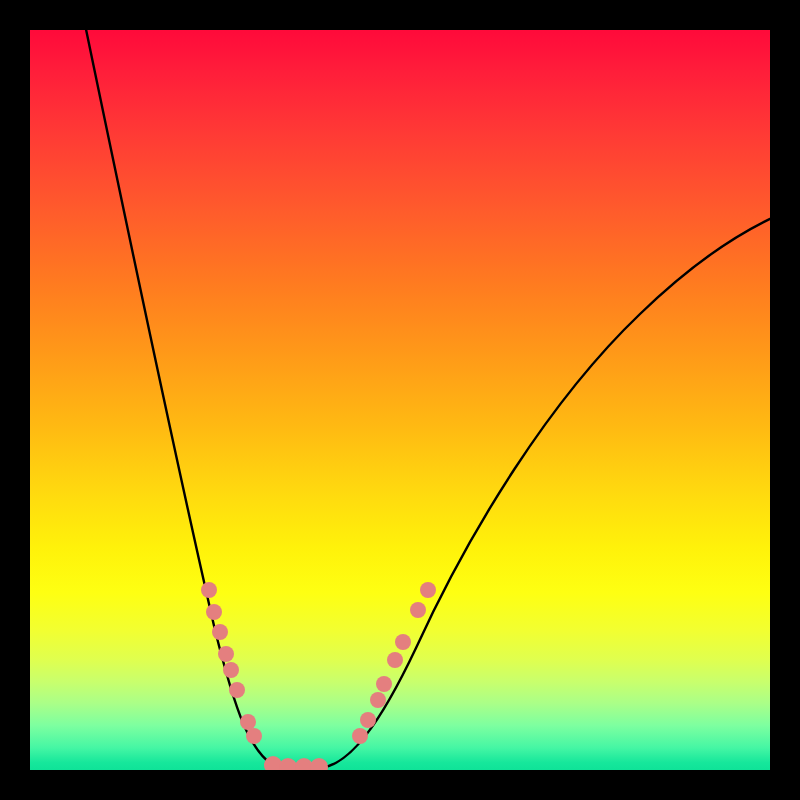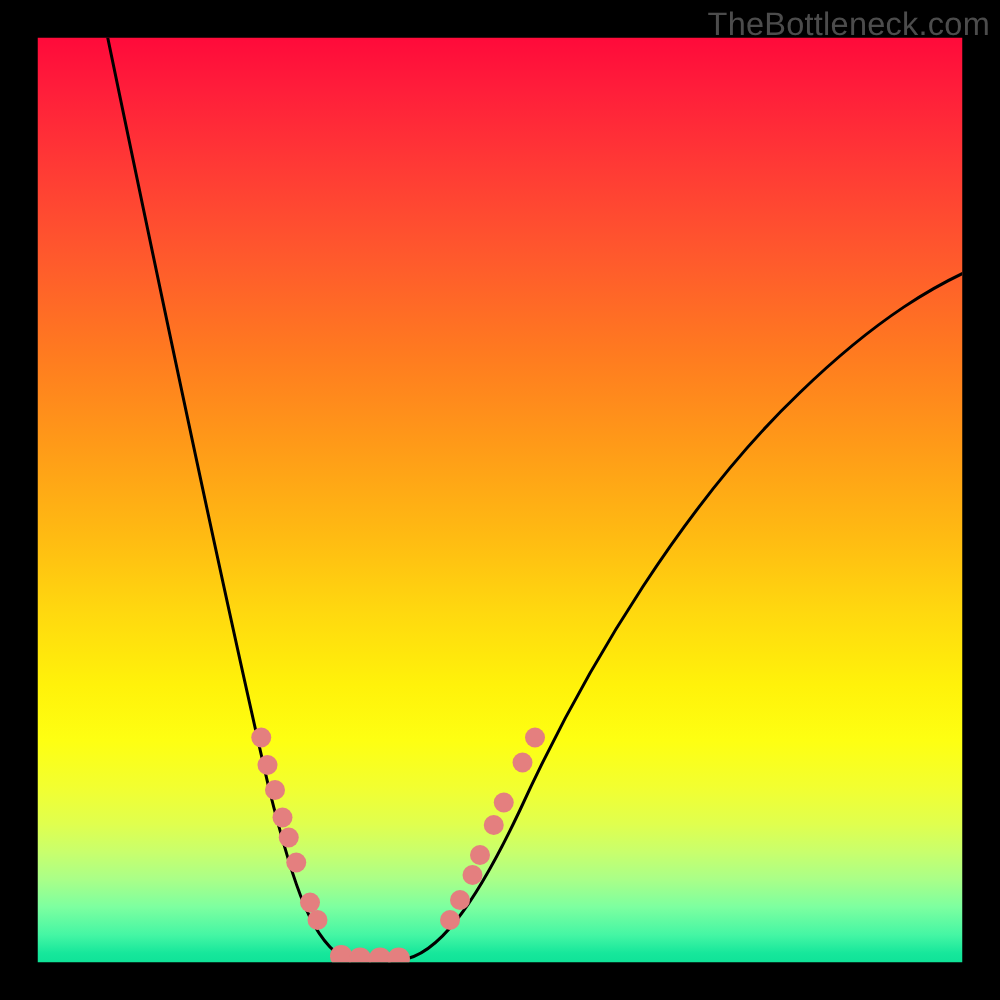--- a/index.html
+++ b/index.html
@@ -99,14 +99,13 @@
           <circle cx="338" cy="690" r="8" fill="#e47f7f"></circle>
           <circle cx="348" cy="670" r="8" fill="#e47f7f"></circle>
           <circle cx="354" cy="654" r="8" fill="#e47f7f"></circle>
           <circle cx="365" cy="630" r="8" fill="#e47f7f"></circle>
           <circle cx="373" cy="612" r="8" fill="#e47f7f"></circle>
           <circle cx="388" cy="580" r="8" fill="#e47f7f"></circle>
           <circle cx="398" cy="560" r="8" fill="#e47f7f"></circle>
         </g>
     </svg>
   </div>
-  <div class="watermark">TheBottleneck.com</div>
 </div>
 
 </body></html>

